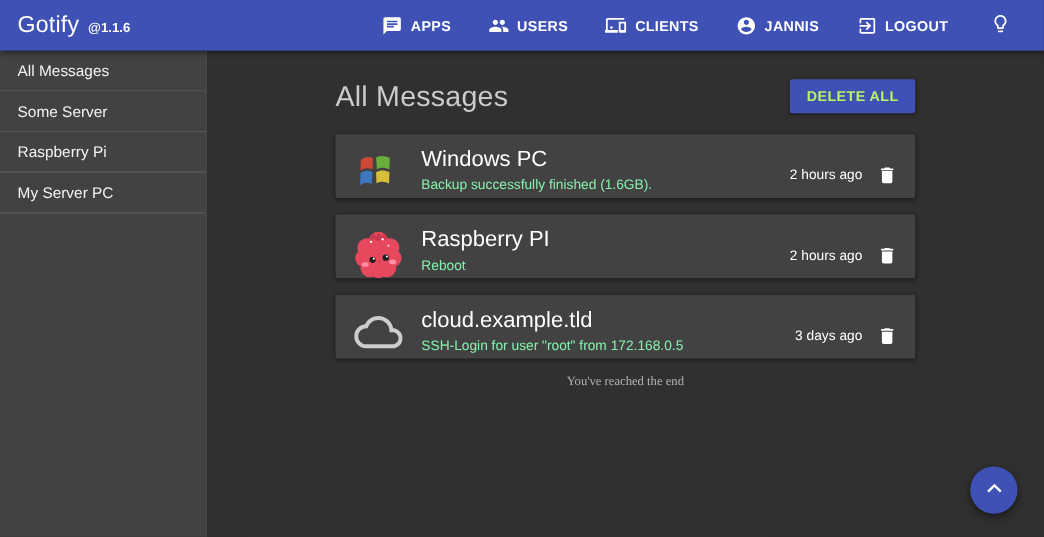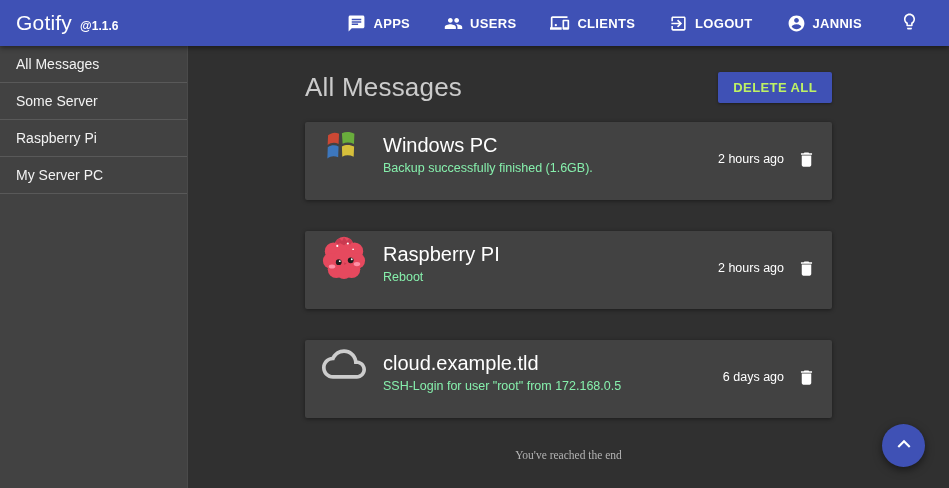--- a/index.html
+++ b/index.html
@@ -62,22 +62,22 @@
   .page-title{font-size:26px;font-weight:400;color:#cbcbcb;margin:0;letter-spacing:.2px;}
   .delete-all-btn{
     background:var(--accent);color:#bef264;border:none;border-radius:2px;
     font-family:inherit;font-size:13px;font-weight:700;letter-spacing:.4px;
     padding:8px 15px;cursor:pointer;
     box-shadow:0 1px 3px rgba(0,0,0,.4);
   }
   .card{
     background:var(--surface);border-radius:2px;
     box-shadow:0 1px 4px rgba(0,0,0,.45);
-    height:78px;margin-bottom:31px;
-    display:flex;align-items:flex-start;
+    height:58px;margin-bottom:15px;
+    display:flex;align-items:flex-end;
     padding:0 16px;
   }
   .card-icon{width:46px;height:48px;margin-right:16px;flex:0 0 auto;display:flex;align-items:center;justify-content:center;}
   .card-text{flex:1;align-self:flex-start;padding-top:11px;min-width:0;}
   .card-title{font-size:20px;font-weight:400;color:#ffffff;line-height:1.2;margin-bottom:4px;}
   .card-body{font-size:12.5px;color:#86efac;line-height:1.25;}
   .card-right{align-self:flex-start;padding-top:28px;display:flex;align-items:flex-start;gap:13px;}
   .card-time{font-size:12.5px;color:#fff;white-space:nowrap;padding-top:2px;}
   .trash-btn{background:none;border:none;padding:0;cursor:pointer;display:flex;}
   .end-text{
@@ -124,32 +124,32 @@
             <path d="M3 6h18V4H3c-1.1 0-2 .9-2 2v11H0v3h14v-3H3V6z"></path>
             <path d="M22 8h-6c-.55 0-1 .45-1 1v10c0 .55.45 1 1 1h6c.55 0 1-.45 1-1V9c0-.55-.45-1-1-1zm-1 9h-4v-7h4v7z"></path>
             <circle cx="7" cy="14.5" r="1.4"></circle>
           </svg>
         </span>
       <span>CLIENTS</span>
     </button>
     <button class="nav-btn">
       <span>
           <svg width="19" height="19" viewBox="0 0 24 24" fill="#fff">
+            <path d="M12 2C6.48 2 2 6.48 2 12s4.48 10 10 10 10-4.48 10-10S17.52 2 12 2zm0 3c1.66 0 3 1.34 3 3s-1.34 3-3 3-3-1.34-3-3 1.34-3 3-3zm0 14.2c-2.5 0-4.71-1.28-6-3.22.03-1.99 4-3.08 6-3.08 1.99 0 5.97 1.09 6 3.08-1.29 1.94-3.5 3.22-6 3.22z"></path>
+          </svg>
+        </span>
+      <span>JANNIS</span>
+    </button>
+    <button class="nav-btn">
+      <span>
+          <svg width="19" height="19" viewBox="0 0 24 24" fill="#fff">
             <path d="M10.09 15.59L11.5 17l5-5-5-5-1.41 1.41L12.67 11H3v2h9.67l-2.58 2.59zM19 3H5c-1.11 0-2 .9-2 2v4h2V5h14v14H5v-4H3v4c0 1.1.89 2 2 2h14c1.1 0 2-.9 2-2V5c0-1.1-.9-2-2-2z"></path>
           </svg>
         </span>
       <span>LOGOUT</span>
-    </button>
-    <button class="nav-btn">
-      <span>
-          <svg width="19" height="19" viewBox="0 0 24 24" fill="#fff">
-            <path d="M12 2C6.48 2 2 6.48 2 12s4.48 10 10 10 10-4.48 10-10S17.52 2 12 2zm0 3c1.66 0 3 1.34 3 3s-1.34 3-3 3-3-1.34-3-3 1.34-3 3-3zm0 14.2c-2.5 0-4.71-1.28-6-3.22.03-1.99 4-3.08 6-3.08 1.99 0 5.97 1.09 6 3.08-1.29 1.94-3.5 3.22-6 3.22z"></path>
-          </svg>
-        </span>
-      <span>JANNIS</span>
     </button>
     <button class="icon-btn">
       <span><svg width="19" height="19" viewBox="0 0 24 24" fill="#fff">
             <path d="M9 21c0 .55.45 1 1 1h4c.55 0 1-.45 1-1v-1H9v1zm3-19C8.14 2 5 5.14 5 9c0 2.38 1.19 4.47 3 5.74V17c0 .55.45 1 1 1h6c.55 0 1-.45 1-1v-2.26c1.81-1.27 3-3.36 3-5.74 0-3.86-3.14-7-7-7zm2.85 11.1l-.85.6V16h-4v-2.3l-.85-.6C7.8 12.16 7 10.63 7 9c0-2.76 2.24-5 5-5s5 2.24 5 5c0 1.63-.8 3.16-2.15 4.1z"></path>
           </svg></span>
     </button>
   </nav>
 </header>
 
 <aside class="sidebar">
@@ -244,21 +244,21 @@
       <div class="card-icon">
         <svg width="44" height="44" viewBox="0 0 24 24" fill="#cdcdcd">
             <path d="M19.35 10.04C18.67 6.59 15.64 4 12 4 9.11 4 6.6 5.64 5.35 8.04 2.34 8.36 0 10.91 0 14c0 3.31 2.69 6 6 6h13c2.76 0 5-2.24 5-5 0-2.64-2.05-4.78-4.65-4.96zM19 18H6c-2.21 0-4-1.79-4-4s1.79-4 4-4h.71C7.37 7.69 9.48 6 12 6c3.04 0 5.5 2.46 5.5 5.5v.5H19c1.66 0 3 1.34 3 3s-1.34 3-3 3z"></path>
           </svg>
       </div>
       <div class="card-text">
         <div class="card-title">cloud.example.tld</div>
         <div class="card-body">SSH-Login for user "root" from 172.168.0.5</div>
       </div>
       <div class="card-right">
-        <span class="card-time">6 days ago</span>
+        <span class="card-time">3 days ago</span>
         <button class="trash-btn">
           <span><svg width="19" height="19" viewBox="0 0 24 24" fill="#fff">
                 <path d="M6 19c0 1.1.9 2 2 2h8c1.1 0 2-.9 2-2V7H6v12zM19 4h-3.5l-1-1h-5l-1 1H5v2h14V4z"></path>
               </svg></span>
         </button>
       </div>
     </div>
 
     <div class="end-text">You've reached the end</div>
   </div>

